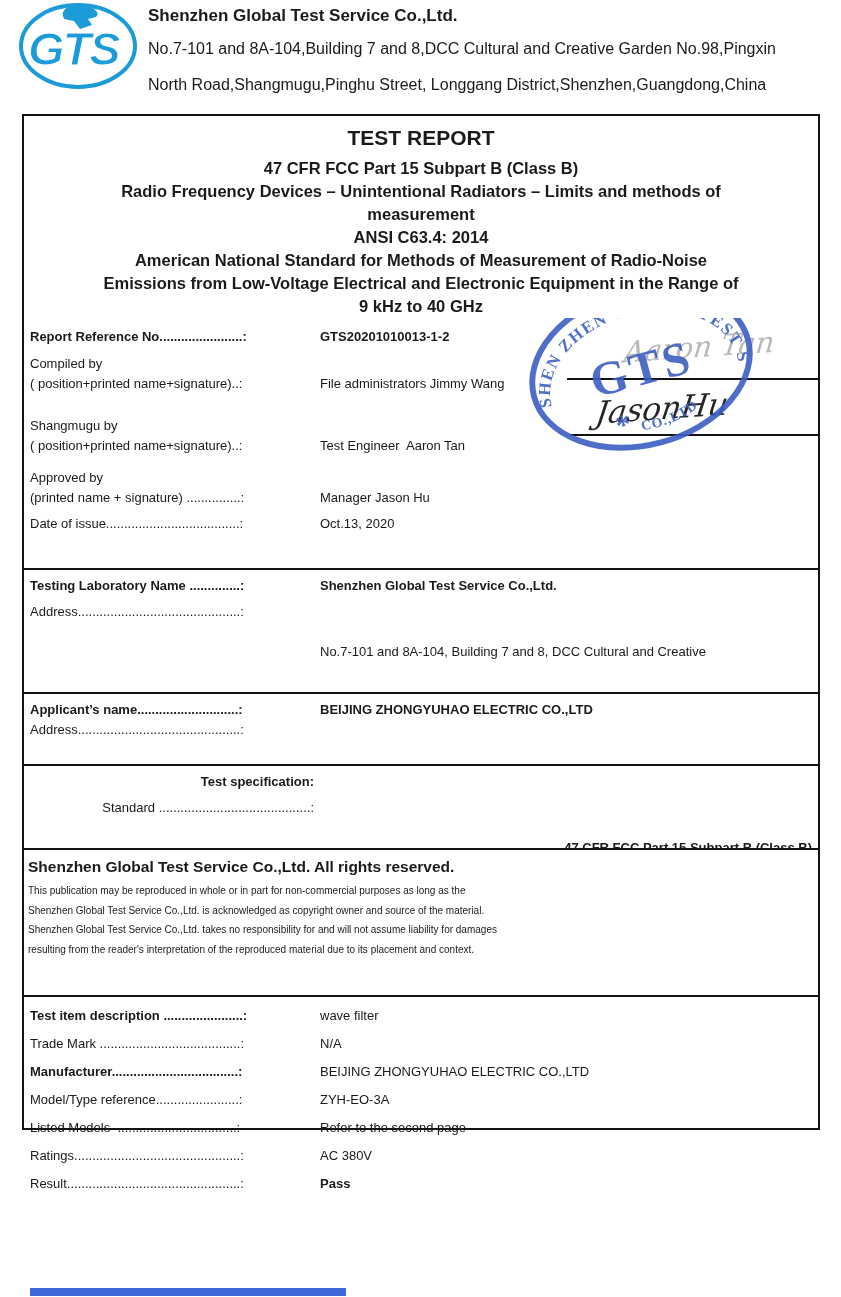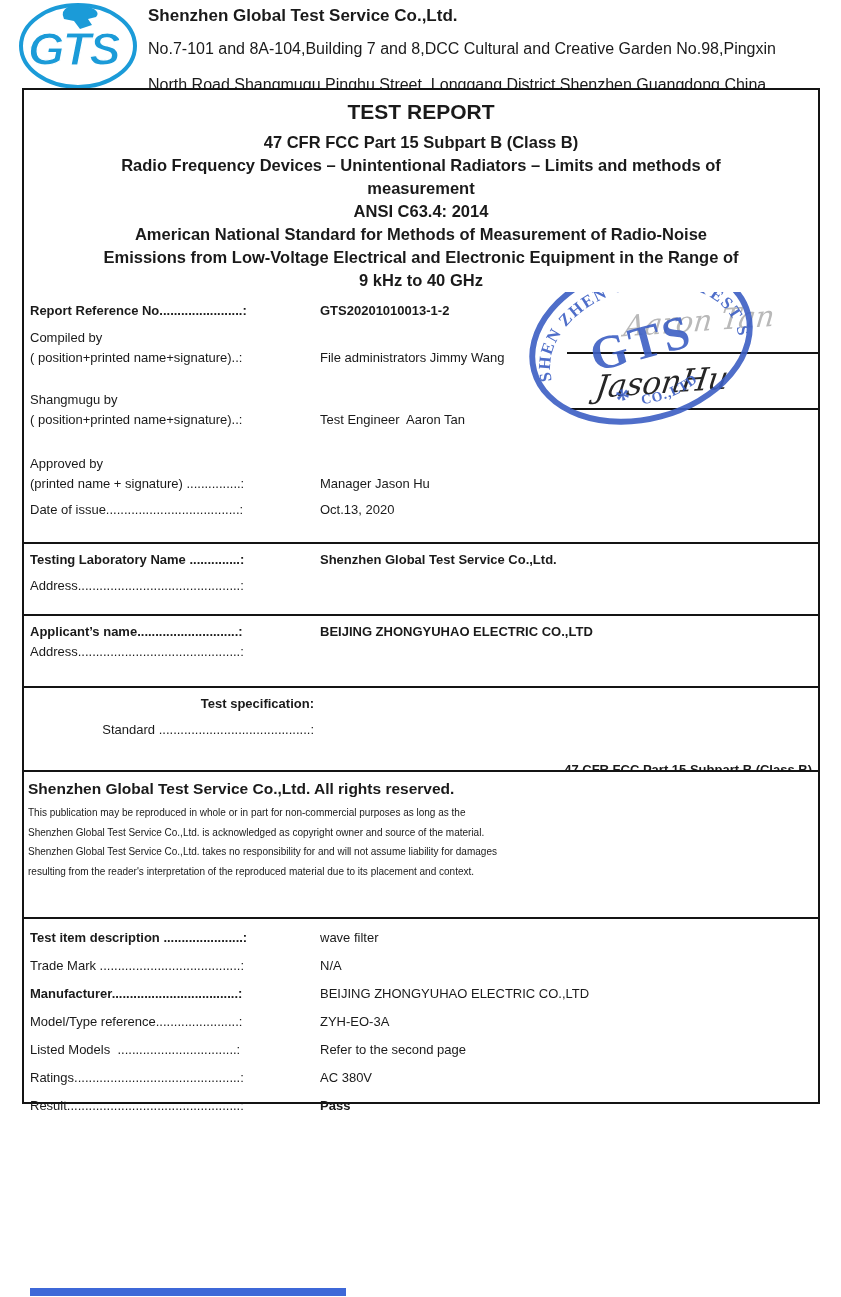--- a/index.html
+++ b/index.html
@@ -9,40 +9,40 @@
     overflow:hidden;
   }
   
   .hdr{position:absolute;left:0;top:0;width:841px;height:100px;}
   .hdr-logo{position:absolute;left:16px;top:2px;width:126px;height:90px;}
   .hdr-text{position:absolute;left:148px;top:6px;width:680px;}
   .hdr-company{font-size:17px;font-weight:700;margin-bottom:9px;}
   .hdr-addr{font-size:16px;line-height:26px;margin-top:10px;}
   
   .tbl{
-    position:absolute;left:22px;top:88px;width:798px;height:1016px;
+    position:absolute;left:22px;top:114px;width:798px;height:1016px;
     border:2px solid #141414;box-sizing:border-box;background:#fff;
   }
   .sec{box-sizing:border-box;overflow:hidden;}
   .sec + .sec{border-top:2px solid #141414;}
   .sec-title{height:202px;text-align:center;padding-top:10px;}
   .t-main{font-size:21px;font-weight:700;margin-bottom:7px;}
   .t-sub{font-size:16.5px;font-weight:700;line-height:23px;}
   .sec1{height:250px;border-top:none !important;position:relative;}
-  .sec2{height:72px;}
+  .sec2{height:124px;}
   .sec3{height:72px;}
   .sec4{height:84px;text-align:right;}
   .sec5{height:123px;padding:8px 8px 0 4px;}
   .sec6{height:204px;padding-top:4px;margin-top:24px;}
   .row{display:flex;align-items:flex-start;padding:0 6px;font-size:13px;line-height:20px;}
   .lbl{width:284px;flex:none;white-space:pre-wrap;}
   .val{flex:1;margin-left:6px;white-space:pre-wrap;}
   .b{font-weight:700;}
   .mt7{margin-top:7px;}  .mt9{margin-top:9px;}
-  .mt16{margin-top:24px;} .mt22{margin-top:22px;} .mt6{margin-top:6px;}
+  .mt16{margin-top:12px;} .mt22{margin-top:22px;} .mt6{margin-top:6px;}
   .sec5-title{font-size:15.5px;font-weight:700;margin-bottom:5px;}
   .sec5-par{font-size:10px;line-height:19.5px;}
   .sec6 .row{height:28px;box-sizing:border-box;padding-top:5px;}
   
   .sig{position:absolute;font-family:"DejaVu Serif","Liberation Serif",serif;
        font-style:italic;pointer-events:none;white-space:nowrap;}
   .sig2{left:600px;top:12px;font-size:29px;color:#b9b9b9;transform:rotate(-4deg) skewX(-10deg);}
   .sig3{left:572px;top:72px;font-size:31px;color:#262626;transform:rotate(-4deg) skewX(-12deg);}
   .sigline{position:absolute;border-bottom:2px solid #141414;width:251px;pointer-events:none;}
   .sl2{left:543px;top:60px;}

